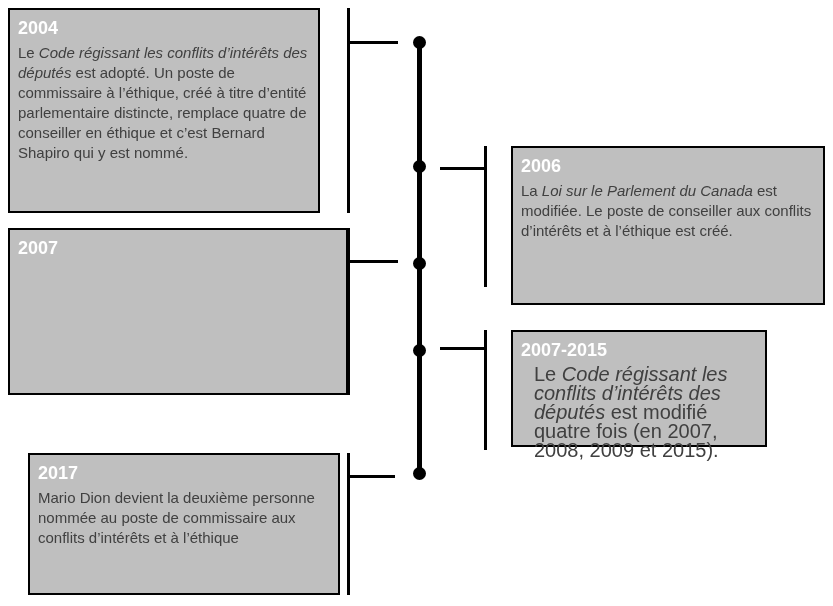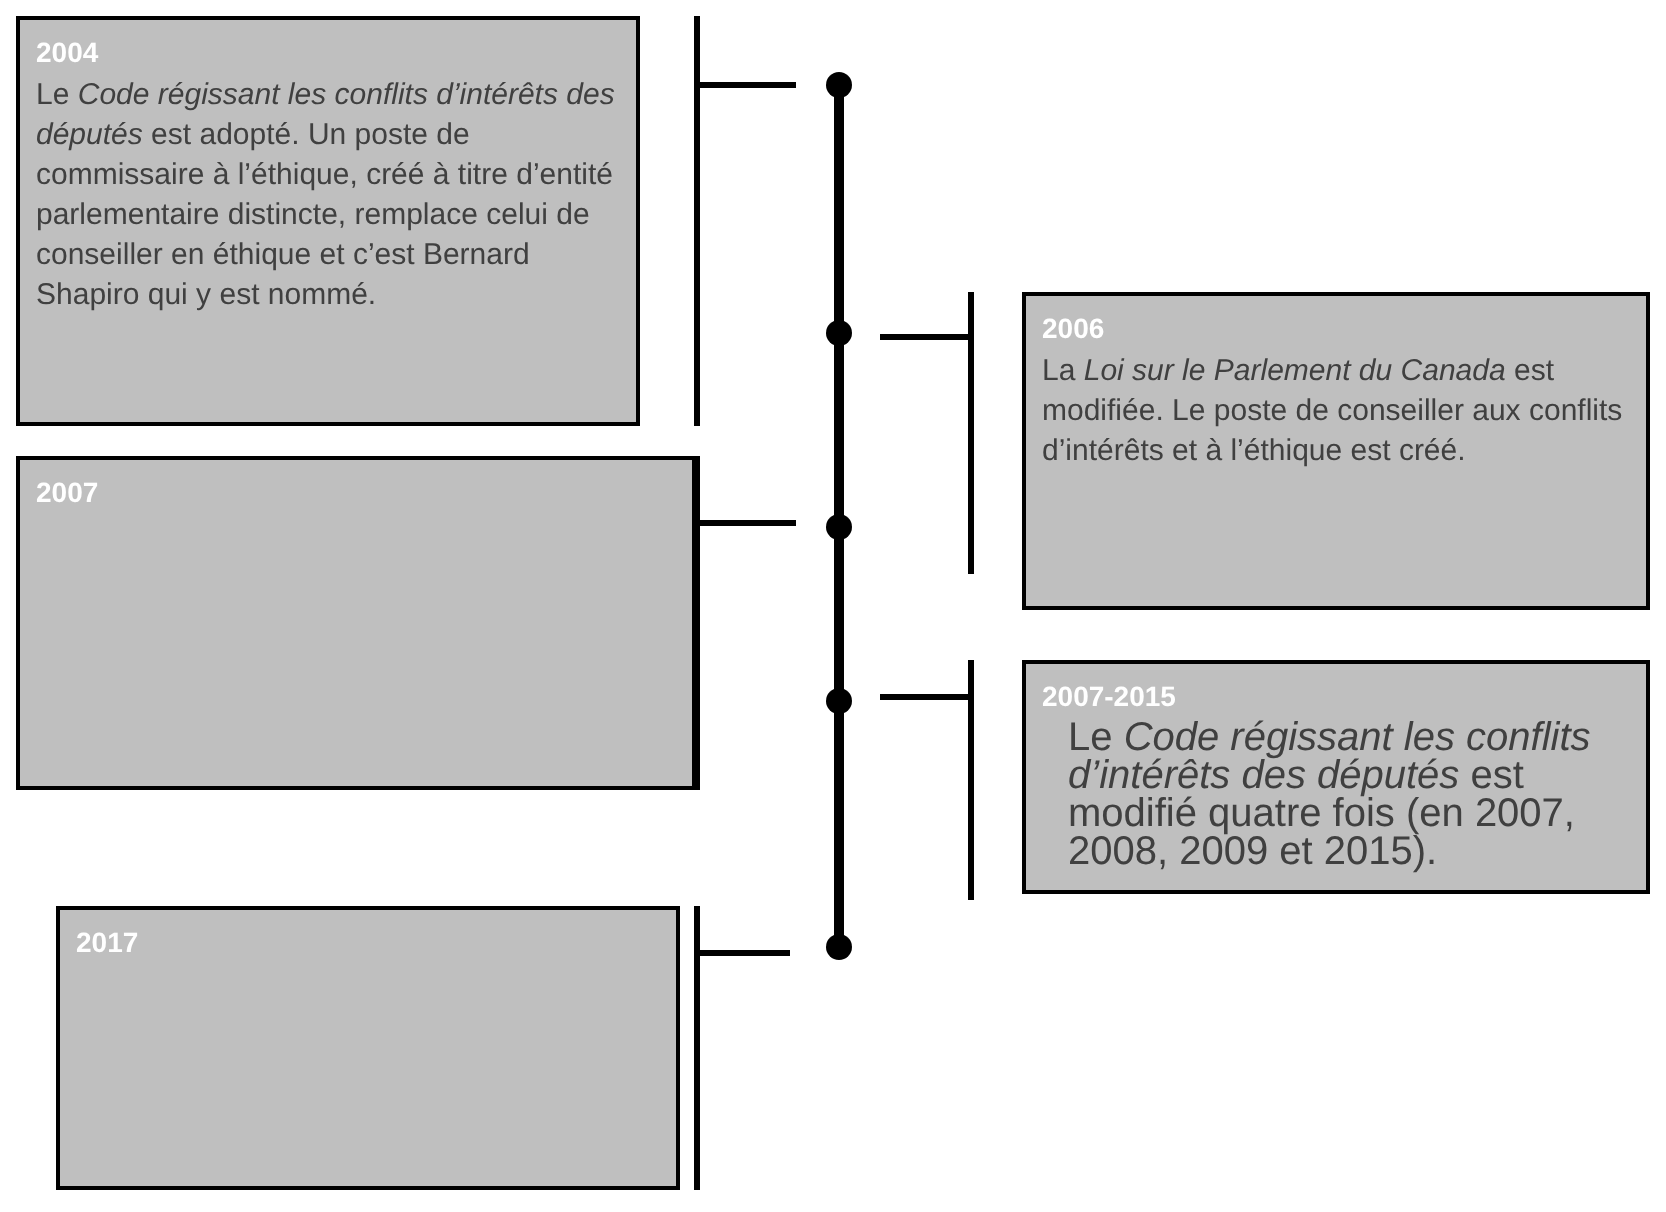--- a/index.html
+++ b/index.html
@@ -18,37 +18,37 @@
 
   
   .event-box {
     position: absolute;
     box-sizing: border-box;
     background: var(--box-bg, #bfbfbf);
     border: 2px solid var(--box-border, #000000);
     padding: 6px 8px;
   }
   .year {
-    font-size: 14px;
+    font-size: 18px;
     font-weight: bold;
     color: var(--year-color, #ffffff);
     margin: 2px 0 4px 0;
   }
   .body {
     font-size: 15px;
     line-height: 20px;
     color: var(--text-color, #404040);
     margin: 0;
   }
   .body em { font-style: italic; }
 
   .box-2004      { left: 8px;   top: 8px;   width: 312px; height: 205px; }
   .box-2006      { left: 511px; top: 146px; width: 314px; height: 159px; }
   .box-2007      { left: 8px;   top: 228px; width: 340px; height: 167px; }
-  .box-2007-2015 { left: 511px; top: 330px; width: 314px; height: 117px; }
+  .box-2007-2015 { left: 511px; top: 330px; width: 256px; height: 117px; }
   .box-2017      { left: 8px;   top: 453px; width: 312px; height: 142px; margin-left: 20px; }
   .box-2007-2015 .body { font-size: 20px; line-height: 19px; margin-left: 13px; }
 
   
   .tl-axis {
     position: absolute;
     left: 417px; top: 42px;
     width: 5px; height: 432px;
     background: var(--line-color, #000000);
   }
@@ -106,34 +106,35 @@
   <div class="bracket bracket-5"></div>
 
   <div class="connector connector-1"></div>
   <div class="connector connector-2"></div>
   <div class="connector connector-3"></div>
   <div class="connector connector-4"></div>
   <div class="connector connector-5"></div>
 
   <div class="event-box box-2004">
     <div class="year">2004</div>
-    <p class="body"><span>Le </span><em>Code régissant les conflits d’intérêts des députés</em><span> est adopté. Un poste de commissaire à l’éthique, créé à titre d’entité parlementaire distincte, remplace celui de conseiller en éthique et c’est Bernard Shapiro qui y est nommé.</span></p>
+    <p class="body"><span>Le </span><em>Code régissant les conflits d’intérêts des députés</em><span> est adopté. Un poste de commissaire à l’éthique, créé à titre d’entité parlementaire distincte, remplace quatre de conseiller en éthique et c’est Bernard Shapiro qui y est nommé.</span></p>
   </div>
 
   <div class="event-box box-2006">
     <div class="year">2006</div>
     <p class="body"><span>La </span><em>Loi sur le Parlement du Canada</em><span> est modifiée. Le poste de conseiller aux conflits d’intérêts et à l’éthique est créé.</span></p>
   </div>
 
   <div class="event-box box-2007">
     <div class="year">2007</div>
   </div>
 
   <div class="event-box box-2007-2015">
     <div class="year">2007-2015</div>
     <p class="body"><span>Le </span><em>Code régissant les conflits d’intérêts des députés</em><span> est modifié quatre fois (en 2007, 2008, 2009 et 2015).</span></p>
   </div>
 
   <div class="event-box box-2017">
     <div class="year">2017</div>
+    <p class="body"><span>Mario Dion devient la deuxième personne nommée au poste de commissaire aux conflits d’intérêts et à l’éthique</span></p>
   </div>
 
 </div>
 
 </body></html>

